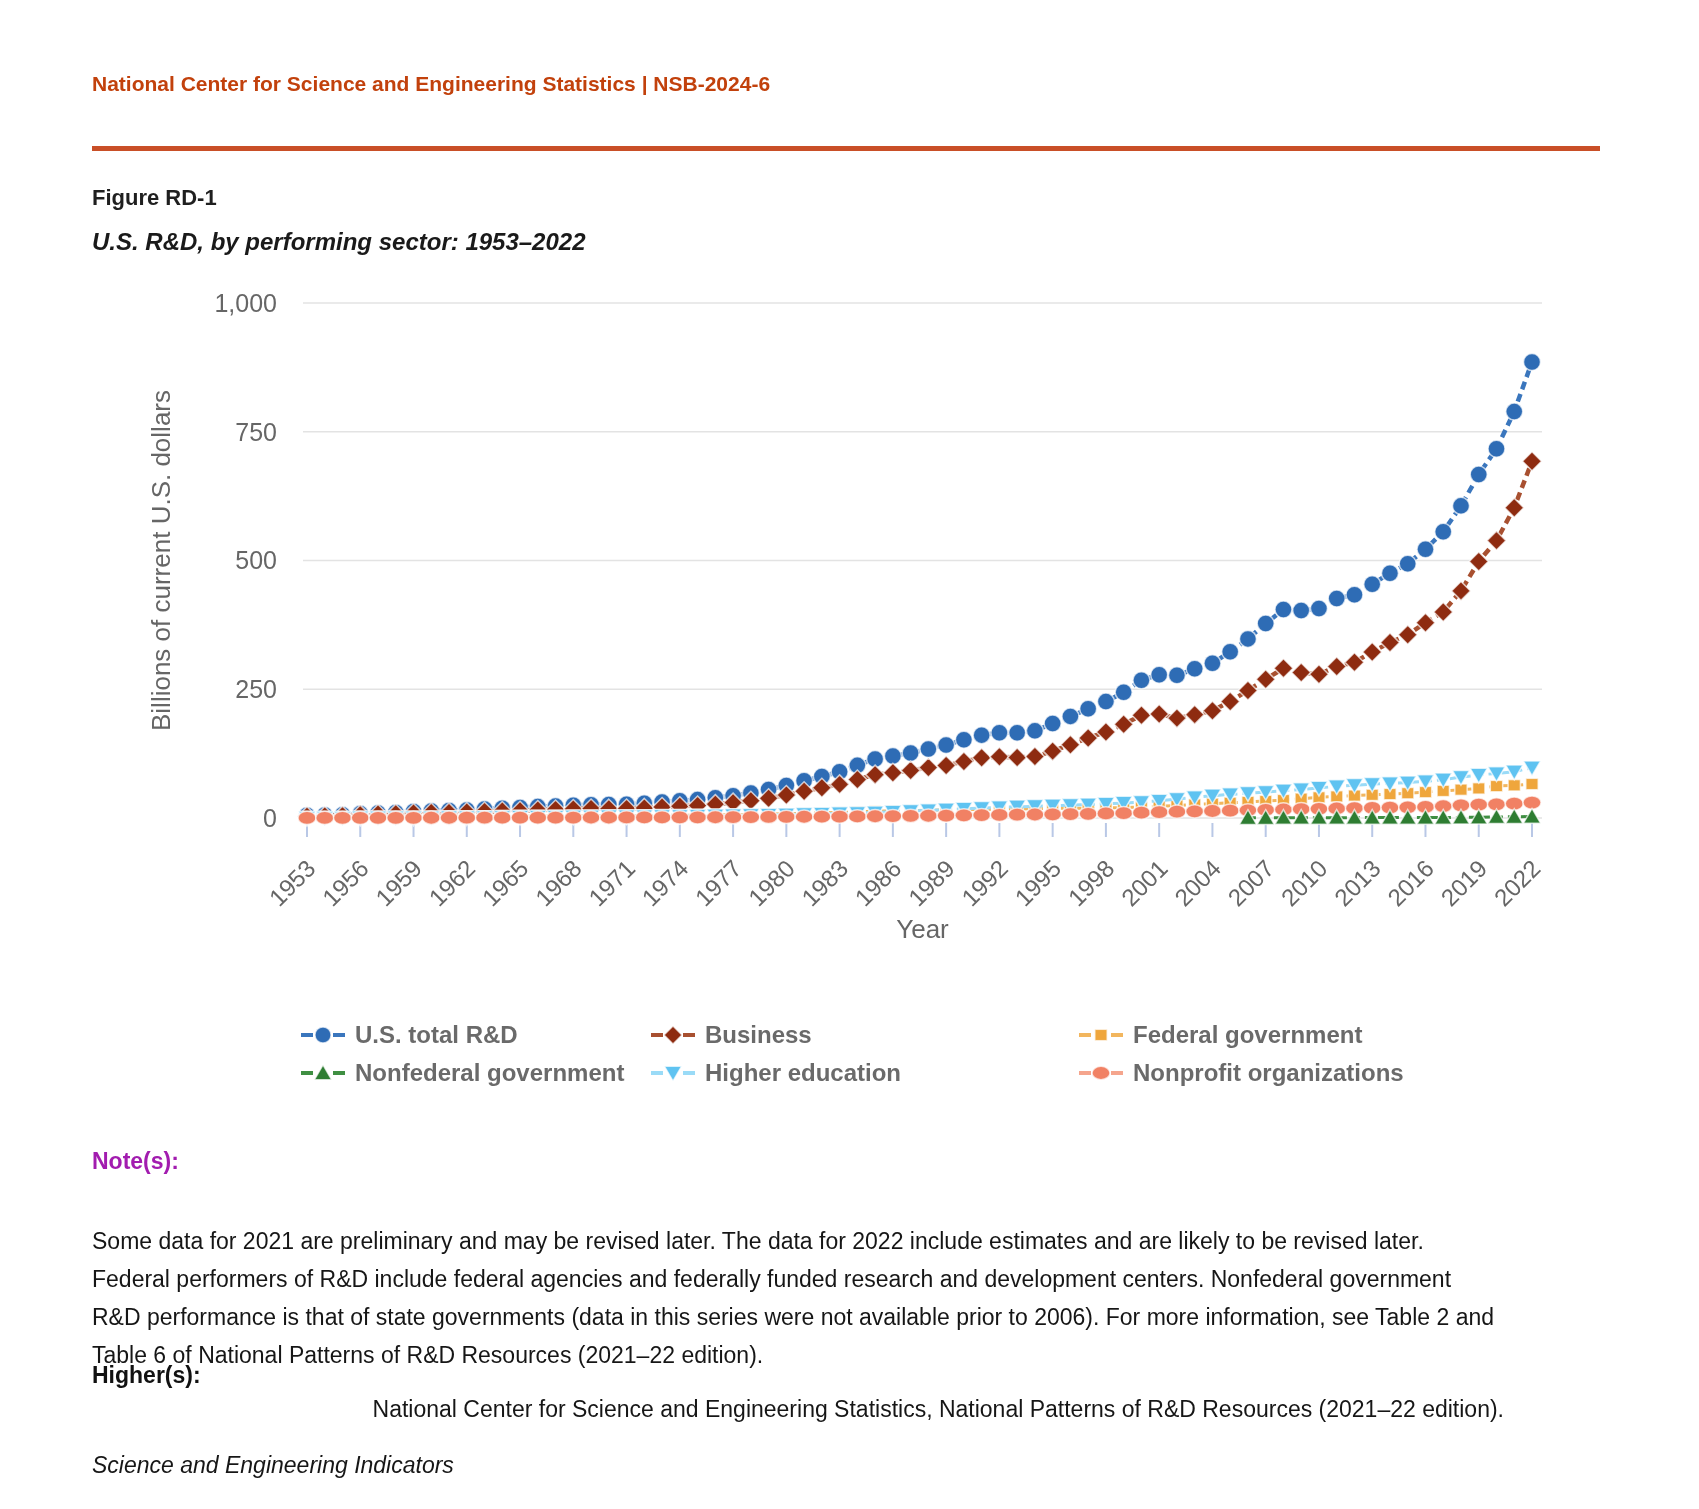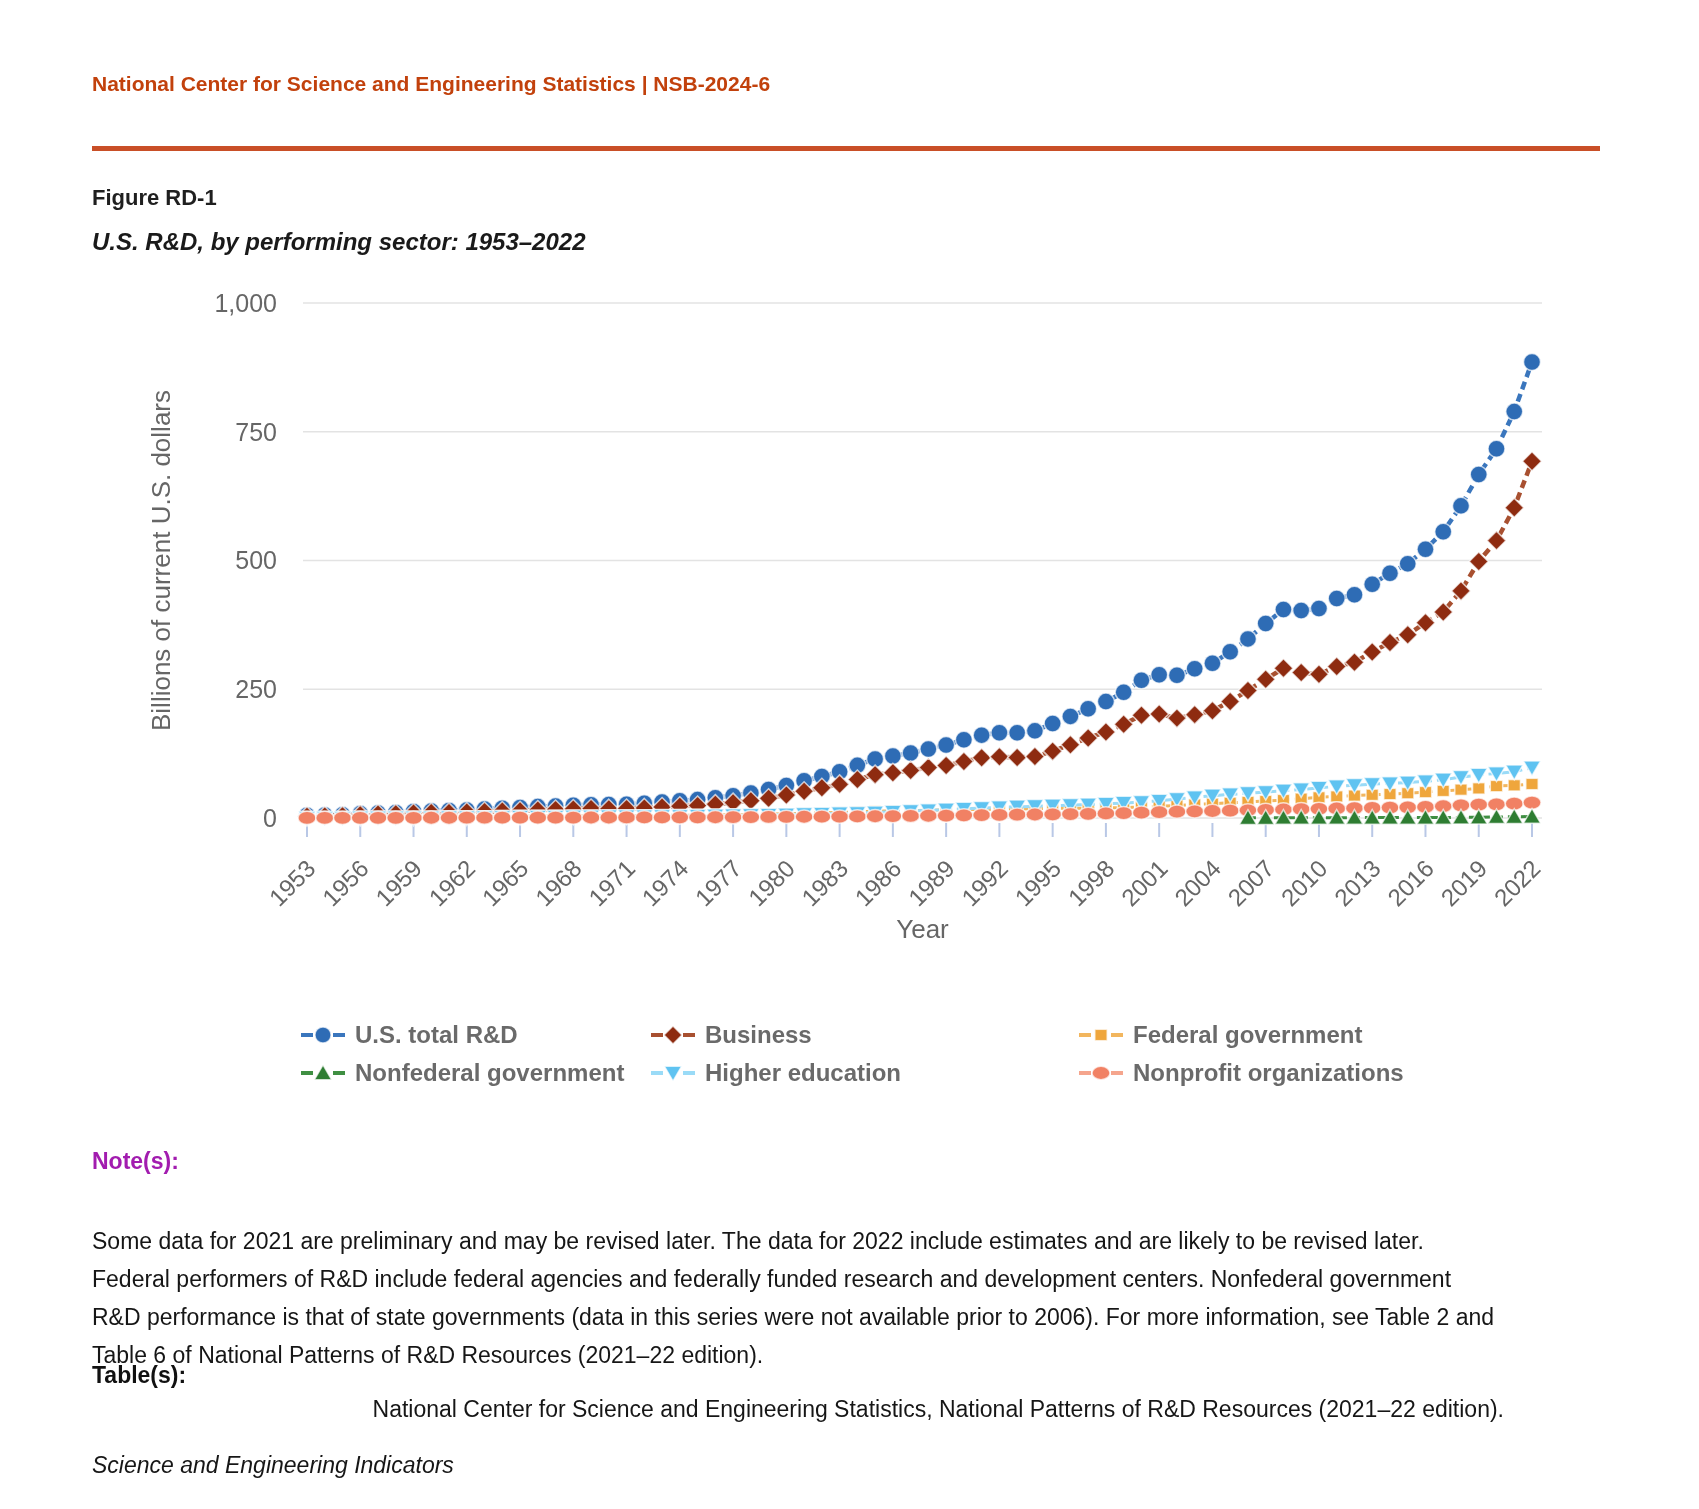--- a/index.html
+++ b/index.html
@@ -522,16 +522,16 @@
           <line x1="1" y1="12" x2="13" y2="12" stroke="#f5a58d" stroke-width="4"></line>
           <line x1="33" y1="12" x2="45" y2="12" stroke="#f5a58d" stroke-width="4"></line>
           <ellipse cx="23" cy="12" rx="9.025" ry="6.6499999999999995" fill="#f18164" stroke="rgba(255,255,255,0.7)" stroke-width="1.5"></ellipse>
         </svg>
         <span class="lab">Nonprofit organizations</span>
       </div>
     </div>
 
   <div class="noteshead">Note(s):</div>
   <div class="notesbody">Some data for 2021 are preliminary and may be revised later. The data for 2022 include estimates and are likely to be revised later. Federal performers of R&amp;D include federal agencies and federally funded research and development centers. Nonfederal government R&amp;D performance is that of state governments (data in this series were not available prior to 2006). For more information, see Table 2 and Table 6 of National Patterns of R&amp;D Resources (2021–22 edition).</div>
-  <div class="srchead">Table(s):</div>
+  <div class="srchead">Higher(s):</div>
   <div class="srcbody">National Center for Science and Engineering Statistics, National Patterns of R&amp;D Resources (2021–22 edition).</div>
   <div class="footit">Science and Engineering Indicators</div>
 </div>
 
 </body></html>

